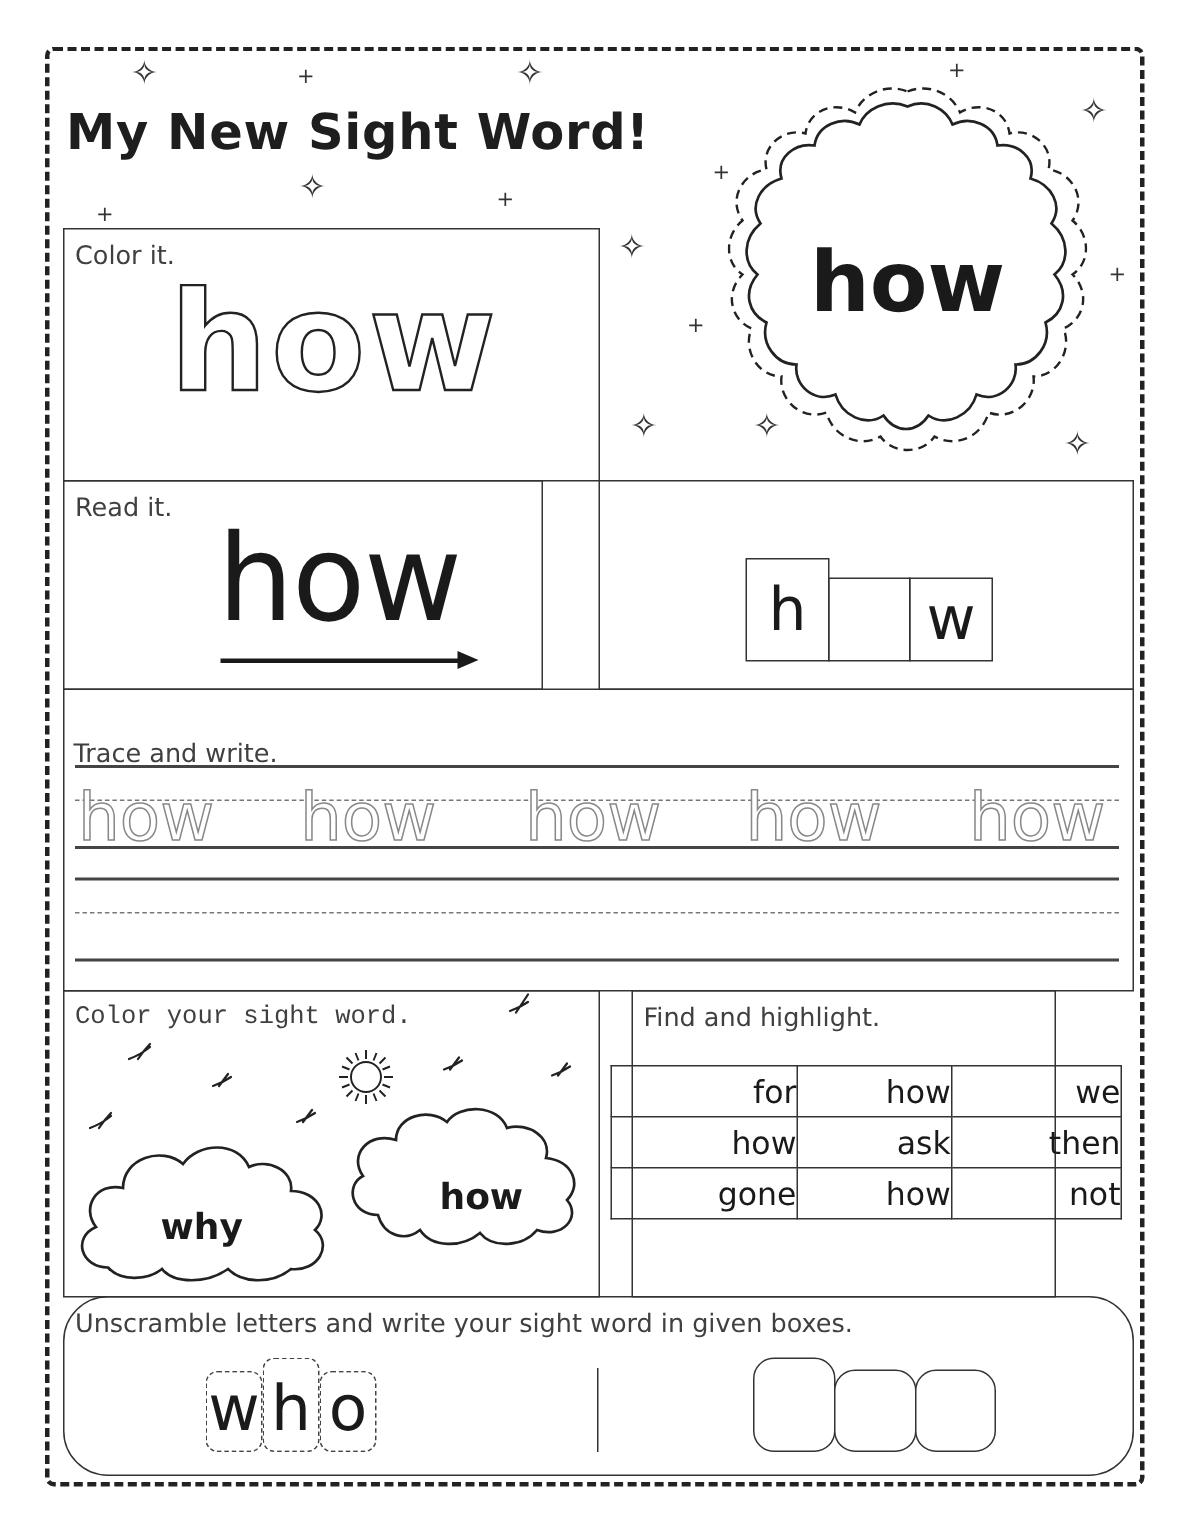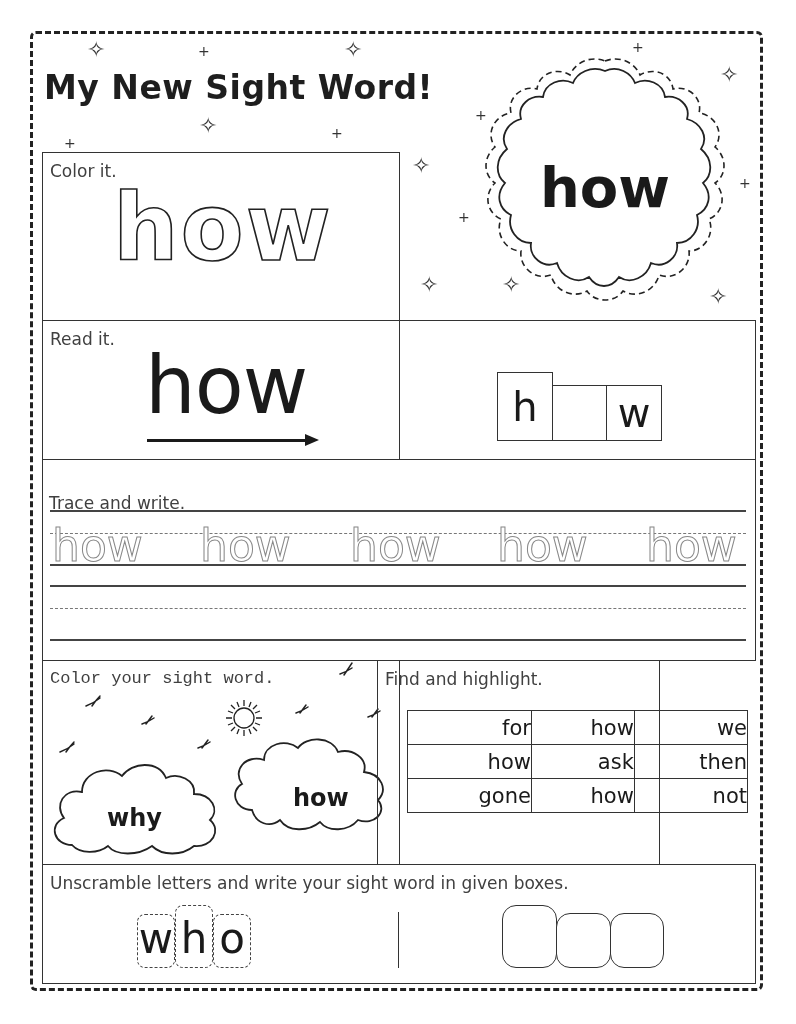--- a/index.html
+++ b/index.html
@@ -56,21 +56,21 @@
     <path stroke-width="1.8" d="M120,16 C133,10 146,18 150,28 C162,22 178,28 180,42 C193,40 206,50 202,64 C216,68 224,82 216,94 C228,104 228,120 218,128 C228,140 224,154 212,160 C216,174 206,188 192,188 C194,202 180,214 166,208 C162,222 146,230 134,222 C126,234 112,234 104,222 C92,230 76,222 72,208 C58,214 44,202 46,188 C32,188 22,174 26,160 C14,154 10,140 20,128 C10,120 10,104 22,94 C14,82 22,68 36,64 C32,50 45,40 58,42 C60,28 76,22 88,28 C92,18 106,10 120,16 Z"></path>
   </g>
   <text x="120" y="152" text-anchor="middle" font-family="DejaVu Sans, sans-serif" font-weight="bold" font-size="56" fill="#1a1a1a">how</text>
 </svg>
 
 <div class="box" style="left:42px;top:152px;width:358px;height:169px;">
   <div class="label">Color it.</div>
   <div class="outline-word" style="left:70px;top:22px;">how</div>
 </div>
 
-<div class="box" style="left:42px;top:320px;width:358px;height:140px;">
+<div class="box" style="left:42px;top:320px;width:320px;height:140px;">
   <div class="label">Read it.</div>
   <div class="read-word" style="left:102px;top:18px;">how</div>
   <div class="arrow-line" style="left:104px;top:118px;width:160px;"></div>
   <div class="arrow-head" style="left:262px;top:113px;"></div>
 </div>
 
 <div class="box" style="left:399px;top:320px;width:357px;height:140px;">
   <div class="letter-cell" style="left:97px;top:51px;width:56px;height:69px;">h</div>
   <div class="letter-cell" style="left:152px;top:64px;width:55px;height:56px;"></div>
   <div class="letter-cell" style="left:206px;top:64px;width:56px;height:56px;">w</div>
@@ -111,21 +111,21 @@
   <g fill="#fff" stroke="#222" stroke-width="1.8">
     <path d="M30,185 C12,185 6,165 22,158 C12,145 22,128 40,132 C40,112 66,104 80,116 C90,102 116,100 124,118 C136,112 154,120 152,134 C170,134 178,150 168,160 C180,170 170,188 152,186 C140,196 120,196 110,186 C96,196 74,196 66,186 C56,194 38,194 30,185 Z"></path>
   </g>
   <g fill="#fff" stroke="#222" stroke-width="1.8">
     <path d="M210,150 C192,150 188,130 200,124 C190,110 204,94 222,100 C222,84 244,78 256,88 C264,76 290,76 296,92 C310,88 326,98 322,112 C340,114 346,130 336,140 C346,152 332,166 316,160 C306,172 286,172 278,162 C266,172 246,172 238,160 C228,168 214,164 210,150 Z"></path>
   </g>
 </svg>
 <div class="cloud-word" style="left:107px;top:804px;">why</div>
 <div class="cloud-word" style="left:293px;top:784px;">how</div>
 
-<div class="box" style="left:377px;top:660px;width:283px;height:205px;">
+<div class="box" style="left:421px;top:660px;width:283px;height:205px;">
   <div class="label">Find and highlight.</div>
 </div>
 <table class="grid">
   <tbody>
       <tr>
     <td>for</td>
     <td>how</td>
     <td>we</td>
   </tr>
   <tr>
@@ -134,21 +134,21 @@
     <td>then</td>
   </tr>
   <tr>
     <td>gone</td>
     <td>how</td>
     <td>not</td>
   </tr>
 </tbody>
   </table>
 
-<div class="box" style="left:42px;top:864px;width:714px;height:120px;">
+<div class="box" style="left:42px;top:864px;width:714px;height:120px;border-radius:30px;">
   <div class="label">Unscramble letters and write your sight word in given boxes.</div>
 </div>
 <div class="scr-cell" style="left:137px;top:914px;width:38px;height:54px;">w</div>
 <div class="scr-cell" style="left:175px;top:905px;width:38px;height:63px;">h</div>
 <div class="scr-cell" style="left:213px;top:914px;width:38px;height:54px;">o</div>
 <div class="divider" style="left:398px;top:912px;height:56px;"></div>
 <div class="ans-cell" style="left:502px;top:905px;width:55px;height:63px;"></div>
 <div class="ans-cell" style="left:556px;top:913px;width:55px;height:55px;"></div>
 <div class="ans-cell" style="left:610px;top:913px;width:54px;height:55px;"></div>
 

